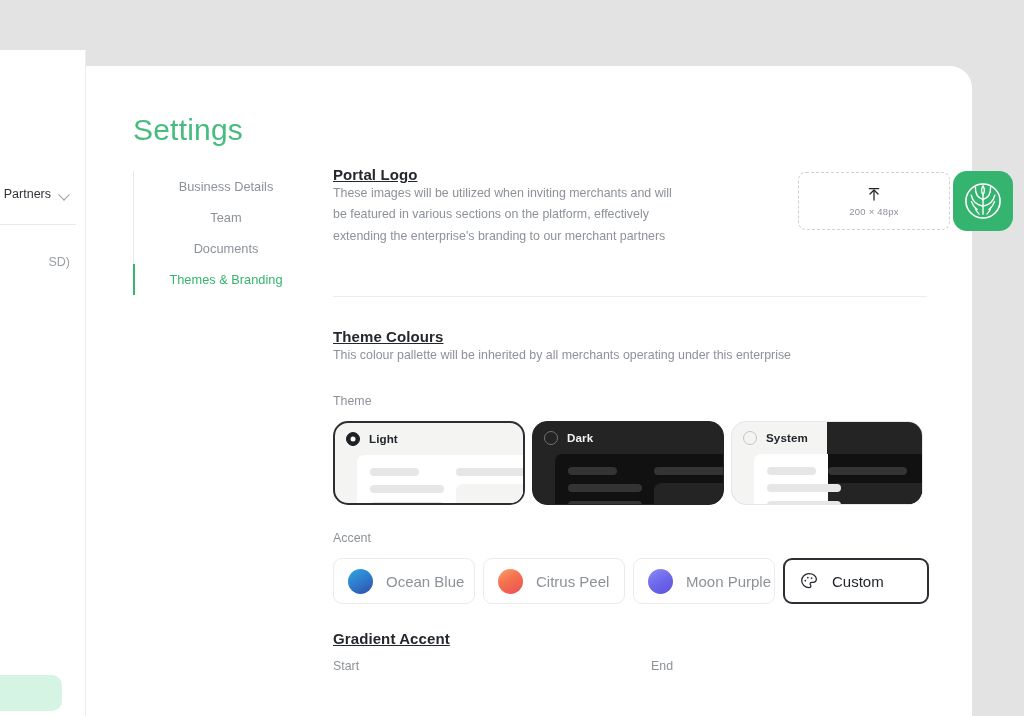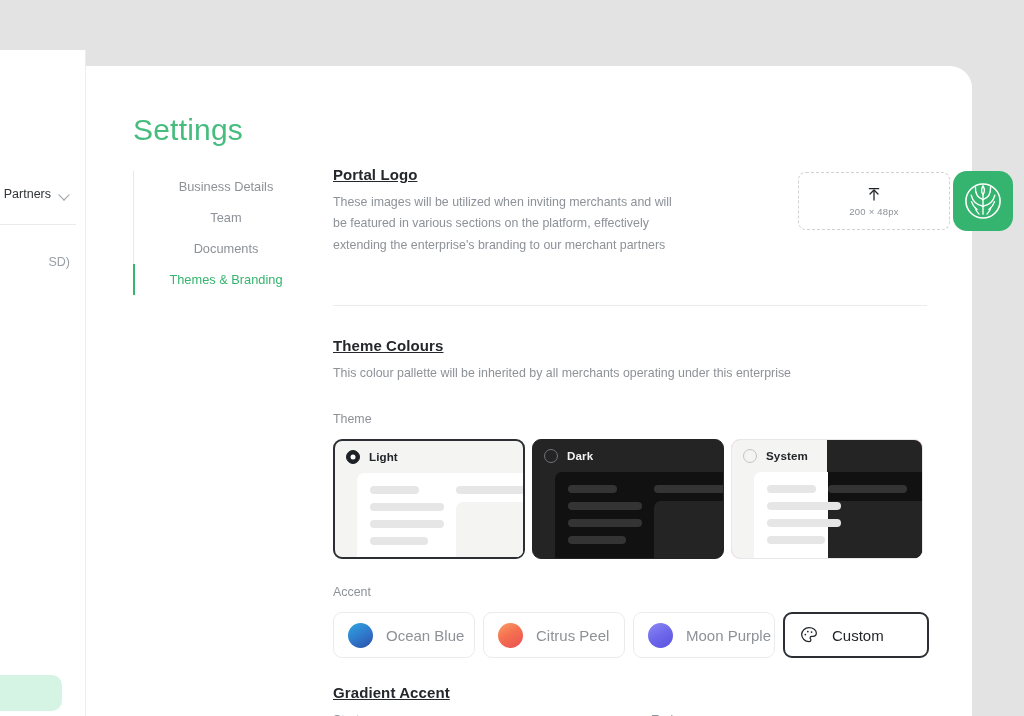--- a/index.html
+++ b/index.html
@@ -84,21 +84,21 @@
   .nav-item.active { color: #34b46e; font-weight: 500; }
   .nav-item.active::before {
     content: ""; position: absolute; left: -1px; top: 0;
     width: 2px; height: 31px; background: #34b46e;
   }
 
   
   .content { position: absolute; left: 247px; top: 100px; width: 600px; }
 
   .sec-title { font-size: 15px; color: #24282c; font-weight: 600; letter-spacing: .1px; text-decoration: underline; }
-  .sec-desc  { font-size: 12.4px; color: #8d9298; line-height: 1.72; margin-top: 9px; max-width: 352px; }
+  .sec-desc  { font-size: 12.4px; color: #8d9298; line-height: 1.72; max-width: 352px; }
 
   .logo-row { position: relative; }
   .dropzone {
     position: absolute; left: 465px; top: 6px;
     width: 152px; height: 58px;
     border: 1.4px dashed #cfd2d5; border-radius: 8px;
     display: flex; flex-direction: column; align-items: center; justify-content: center;
     gap: 4px; cursor: pointer; background: #fff;
   }
   .up-icon { width: 16px; height: 16px; display: block; }
@@ -109,22 +109,22 @@
     background: #34b46e; display: flex; align-items: center; justify-content: center;
   }
 
   .hr { height: 1px; background: #ececee; margin: 49px 0 0 0; width: 594px; }
 
   .label-sm { font-size: 12.4px; color: #8d9298; }
 
   
   .theme-row { display: flex; gap: 7px; margin-top: 13px; }
   .theme-card {
-    position: relative; width: 192px; height: 120px;
-    border-radius: 9px; overflow: hidden; cursor: pointer;
+    position: relative; width: 192px; height: 84px;
+    border-radius: 15px; overflow: hidden; cursor: pointer;
     border: 1.6px solid #e6e7e9; background: #f4f4f3;
   }
   .theme-card.selected { border: 2px solid #2b2f33; }
   .tc-head {
     position: absolute; left: 0; top: 0; right: 0; height: 31px;
     display: flex; align-items: center; gap: 9px; padding-left: 11px;
     z-index: 3;
   }
   .radio {
     width: 14px; height: 14px; border-radius: 50%;

